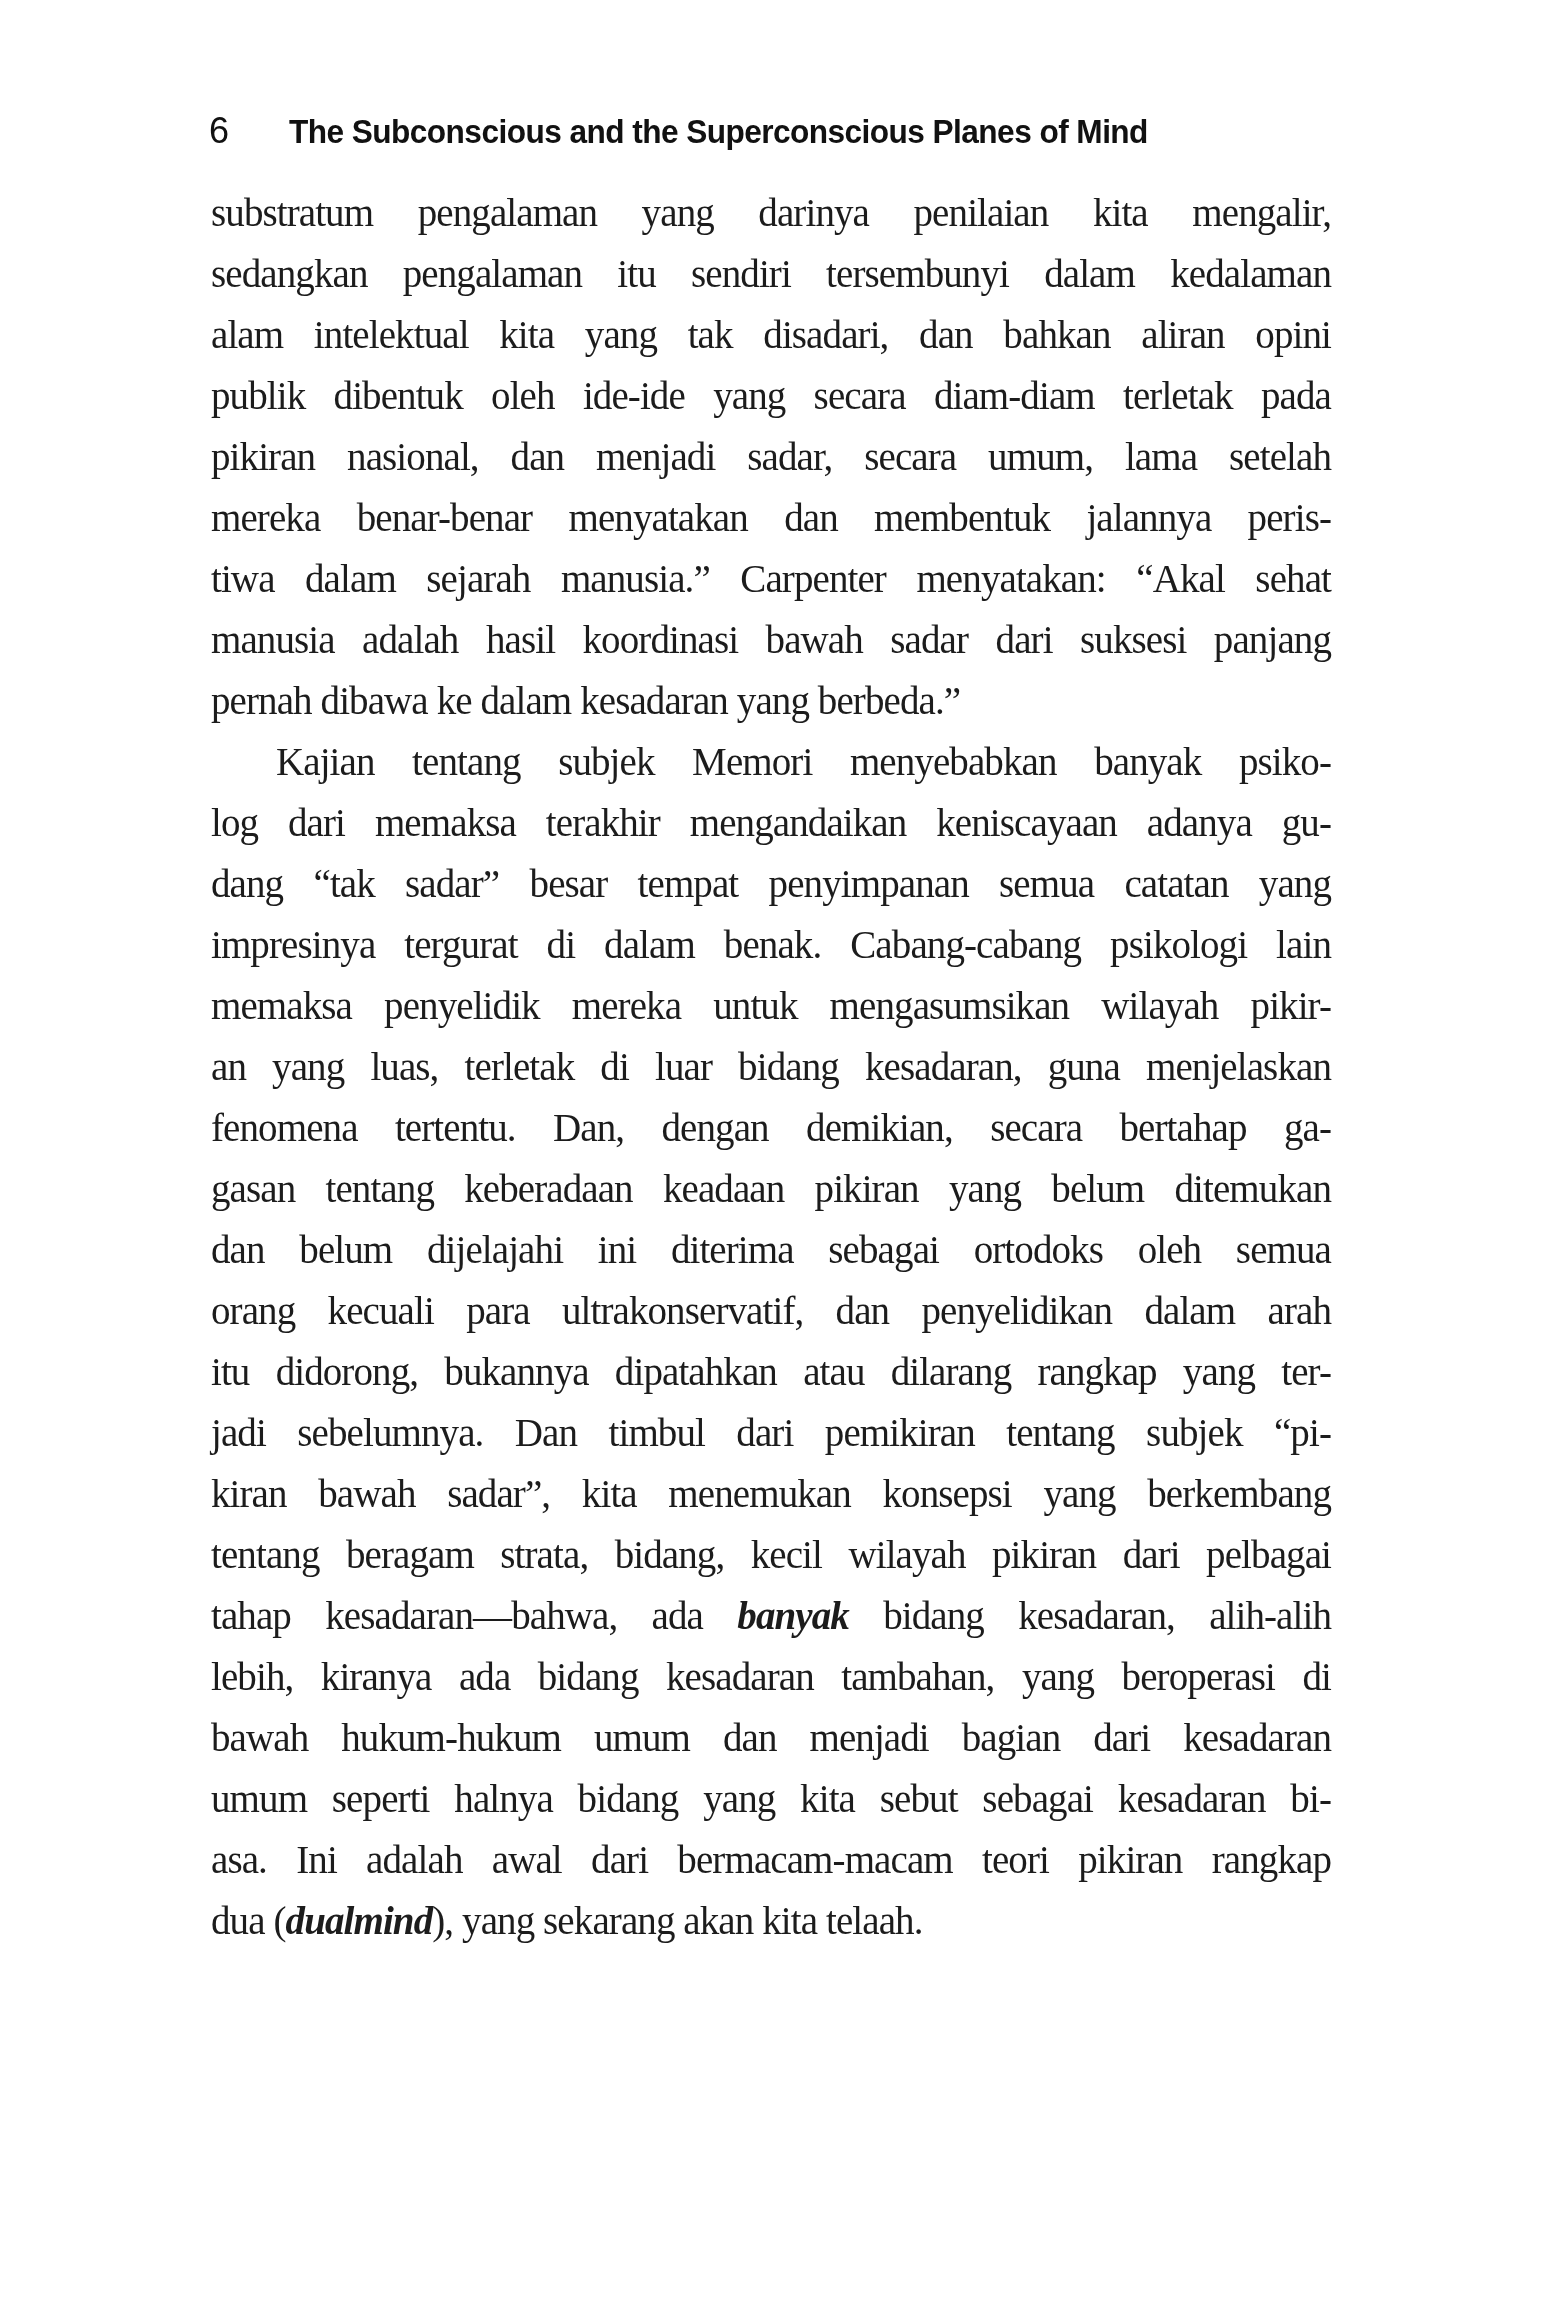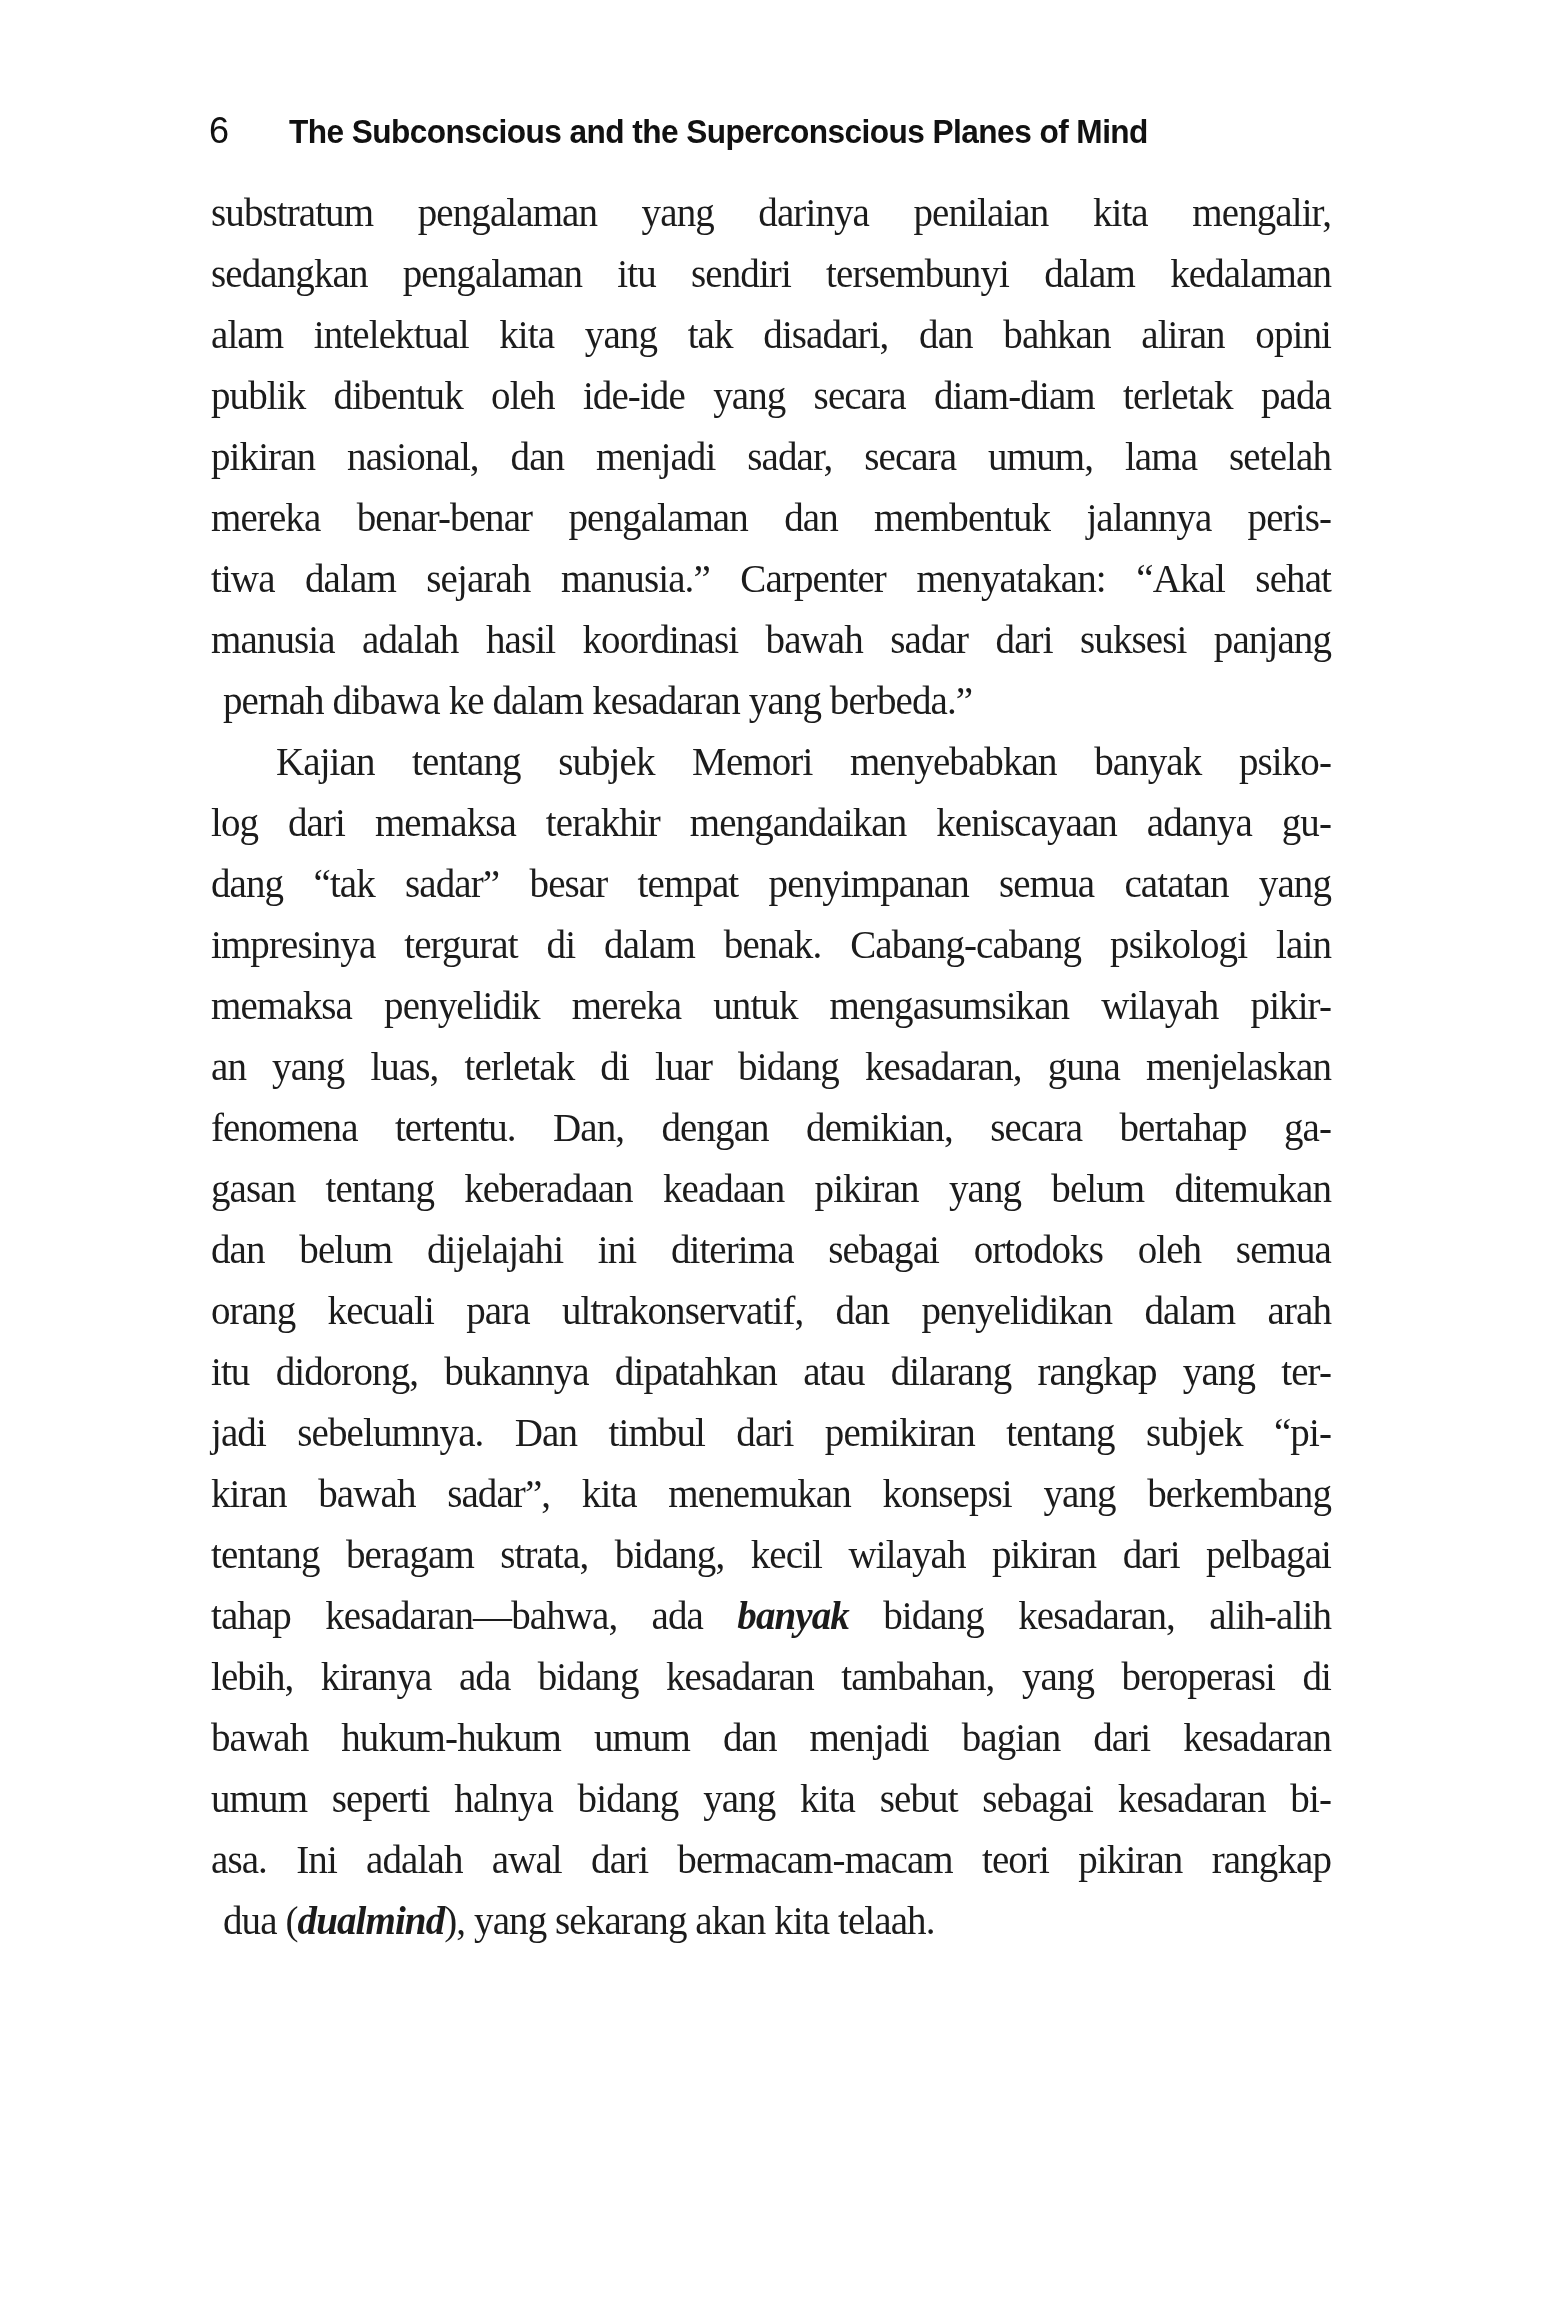--- a/index.html
+++ b/index.html
@@ -53,21 +53,20 @@
       line-height: 61px;
       white-space: nowrap;
       text-align: justify;
       text-align-last: justify;
       letter-spacing: -0.9px;
       overflow: visible;
     }
     .line.last {
       text-align: center;
       text-align-last: left;
-      margin-left: 12px;
     }
     .line.indent {
       padding-left: 65px;
     }
     .line > span {
       white-space: normal;
     }
     .inner {
       display: block;
       text-align: inherit;
@@ -98,21 +97,21 @@
     <span class="line">
         <span class="inner">alam intelektual kita yang tak disadari, dan bahkan aliran opini</span>
       </span>
     <span class="line">
         <span class="inner">publik dibentuk oleh ide-ide yang secara diam-diam terletak pada</span>
       </span>
     <span class="line">
         <span class="inner">pikiran nasional, dan menjadi sadar, secara umum, lama setelah</span>
       </span>
     <span class="line">
-        <span class="inner">mereka benar-benar pengalaman dan membentuk jalannya peris-</span>
+        <span class="inner">mereka benar-benar menyatakan dan membentuk jalannya peris-</span>
       </span>
     <span class="line">
         <span class="inner">tiwa dalam sejarah manusia.” Carpenter menyatakan: “Akal sehat</span>
       </span>
     <span class="line">
         <span class="inner">manusia adalah hasil koordinasi bawah sadar dari suksesi panjang</span>
       </span>
     <span class="line last">
         <span class="inner">pernah dibawa ke dalam kesadaran yang berbeda.”</span>
       </span>

